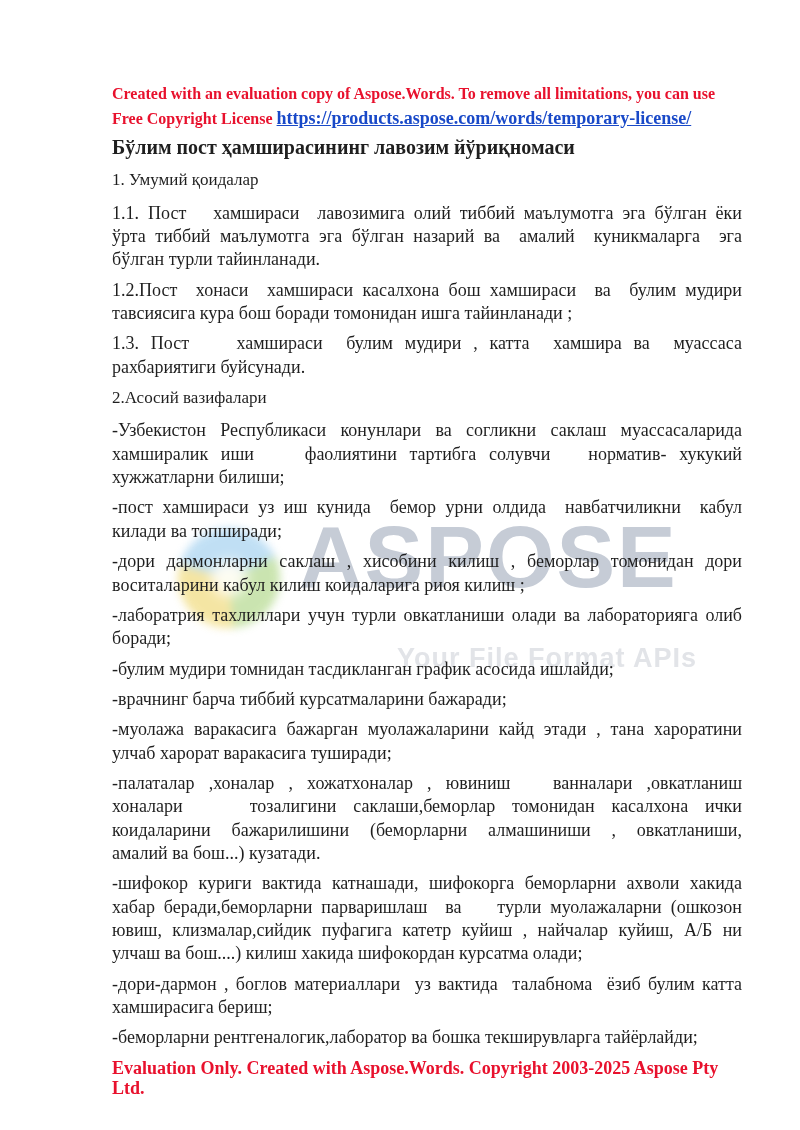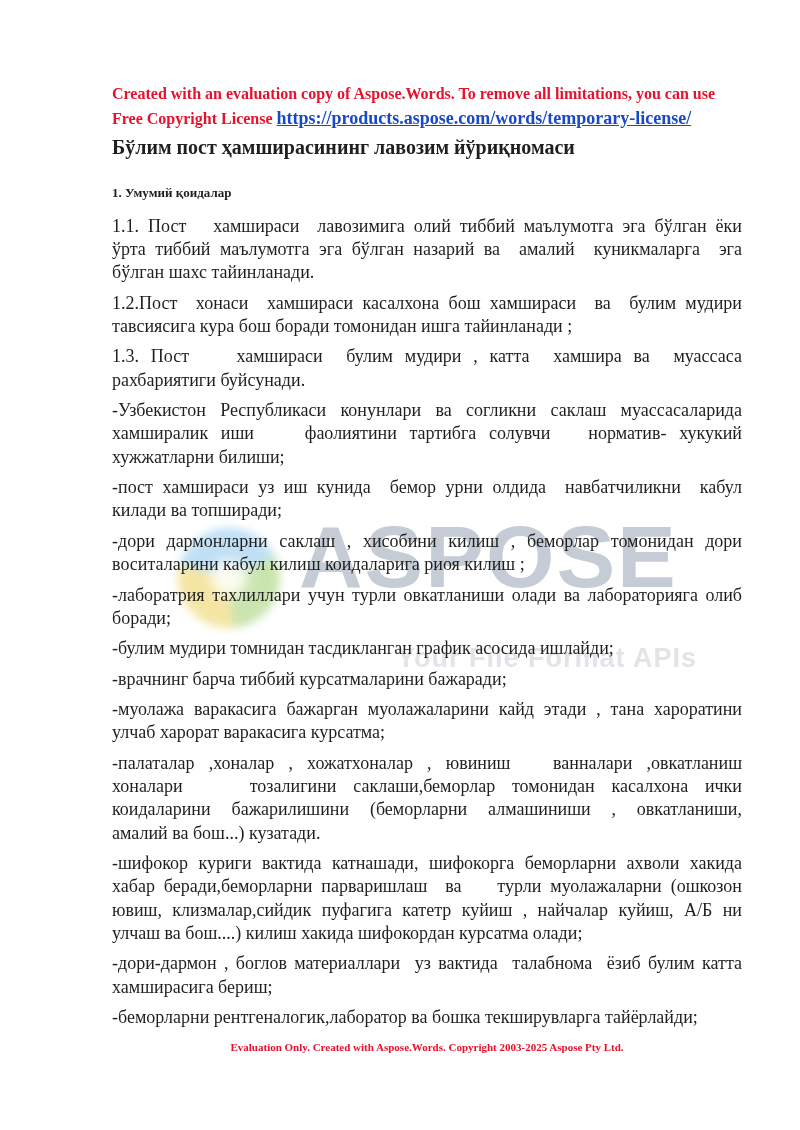--- a/index.html
+++ b/index.html
@@ -42,36 +42,36 @@
   .content{position:relative;z-index:1;}
   .banner-top{
     font-weight:bold;color:var(--banner-red,#e8112d);
     font-size:16px;line-height:25px;
   }
   .banner-top .eval-link{
     color:var(--link-blue,#1949c8);font-size:18px;
     text-decoration:underline;cursor:pointer;
   }
   .doc-title{
-    margin:5px 0 22px;color:var(--text-black,#1f1f1f);
+    margin:5px 0 9px;color:var(--text-black,#1f1f1f);
     font-size:20px;line-height:23.35px;font-weight:bold;
   }
   .doc-heading{
     margin:0 0 10px;color:var(--text-black,#1f1f1f);
-    font-size:13px;line-height:23.35px;font-weight:bold;
+    font-size:17px;line-height:23.35px;font-weight:normal;
   }
   .doc-para{
     margin:0 0 7px;color:var(--text-black,#1f1f1f);
     font-size:18px;line-height:23.35px;
   }
   .doc-line{text-align:justify;text-align-last:justify;}
   .doc-line.last{text-align-last:left;}
   .banner-bottom{
     margin-top:8px;font-weight:bold;color:var(--banner-red,#e8112d);
-    font-size:11px;line-height:20px;text-align:center;
+    font-size:18px;line-height:20px;
   }
 </style>
 </head>
 <body>
 
 <div class="page">
 
   <div class="watermark">
     <div class="wm-swirl"></div>
     <div class="wm-brand">ASPOSE</div>
@@ -85,30 +85,31 @@
       <div><span>Free Copyright License </span><a class="eval-link" href="#">https://products.aspose.com/words/temporary-license/</a></div>
     </div>
 
     <div class="doc-title">Бўлим пост ҳамширасининг лавозим йўриқномаси</div>
 
     <div id="doc-body">
         <div class="doc-heading">1. Умумий қоидалар</div>
         <div class="doc-para">
           <div class="doc-line">1.1. Пост&nbsp;&nbsp; хамшираси&nbsp; лавозимига олий тиббий маълумотга эга бўлган ёки</div>
           <div class="doc-line">ўрта тиббий маълумотга эга бўлган назарий ва&nbsp; амалий&nbsp; куникмаларга&nbsp; эга</div>
-          <div class="doc-line last">бўлган шахс  тайинланади.</div>
+          <div class="doc-line last">бўлган турли  тайинланади.</div>
         </div>
         <div class="doc-para">
           <div class="doc-line">1.2.Пост&nbsp; хонаси&nbsp; хамшираси касалхона бош хамшираси&nbsp; ва&nbsp; булим мудири</div>
           <div class="doc-line last">тавсиясига кура  бош боради томонидан  ишга тайинланади ;</div>
         </div>
         <div class="doc-para">
           <div class="doc-line">1.3. Пост&nbsp;&nbsp;&nbsp; хамшираси&nbsp; булим мудири , катта&nbsp; хамшира ва&nbsp; муассаса</div>
           <div class="doc-line last">рахбариятиги  буйсунади.</div>
         </div>
+        <div class="doc-heading">2.Асосий вазифалари</div>
         <div class="doc-para">
           <div class="doc-line">-Узбекистон Республикаси  конунлари  ва согликни саклаш муассасаларида</div>
           <div class="doc-line">хамширалик иши&nbsp;&nbsp;&nbsp; фаолиятини тартибга солувчи&nbsp;&nbsp; норматив- хукукий</div>
           <div class="doc-line last">хужжатларни билиши;</div>
         </div>
         <div class="doc-para">
           <div class="doc-line">-пост хамшираси уз иш кунида&nbsp; бемор урни олдида&nbsp; навбатчиликни&nbsp; кабул</div>
           <div class="doc-line last">килади ва топширади;</div>
         </div>
         <div class="doc-para">
@@ -120,21 +121,21 @@
           <div class="doc-line last">боради;</div>
         </div>
         <div class="doc-para">
           <div class="doc-line last">-булим мудири томнидан тасдикланган график асосида ишлайди;</div>
         </div>
         <div class="doc-para">
           <div class="doc-line last">-врачнинг барча тиббий курсатмаларини бажаради;</div>
         </div>
         <div class="doc-para">
           <div class="doc-line">-муолажа варакасига бажарган муолажаларини кайд этади , тана хароратини</div>
-          <div class="doc-line last">улчаб харорат варакасига курсатма;</div>
+          <div class="doc-line last">улчаб харорат варакасига туширади;</div>
         </div>
         <div class="doc-para">
           <div class="doc-line">-палаталар ,хоналар , хожатхоналар , ювиниш&nbsp;&nbsp; ванналари ,овкатланиш</div>
           <div class="doc-line">хоналари&nbsp;&nbsp;&nbsp; тозалигини саклаши,беморлар томонидан касалхона ички</div>
           <div class="doc-line">коидаларини бажарилишини (беморларни алмашиниши , овкатланиши,</div>
           <div class="doc-line last">амалий ва бош...) кузатади.</div>
         </div>
         <div class="doc-para">
           <div class="doc-line">-шифокор куриги вактида катнашади, шифокорга беморларни ахволи хакида</div>
           <div class="doc-line">хабар беради,беморларни парваришлаш&nbsp; ва&nbsp;&nbsp;&nbsp; турли муолажаларни (ошкозон</div>

